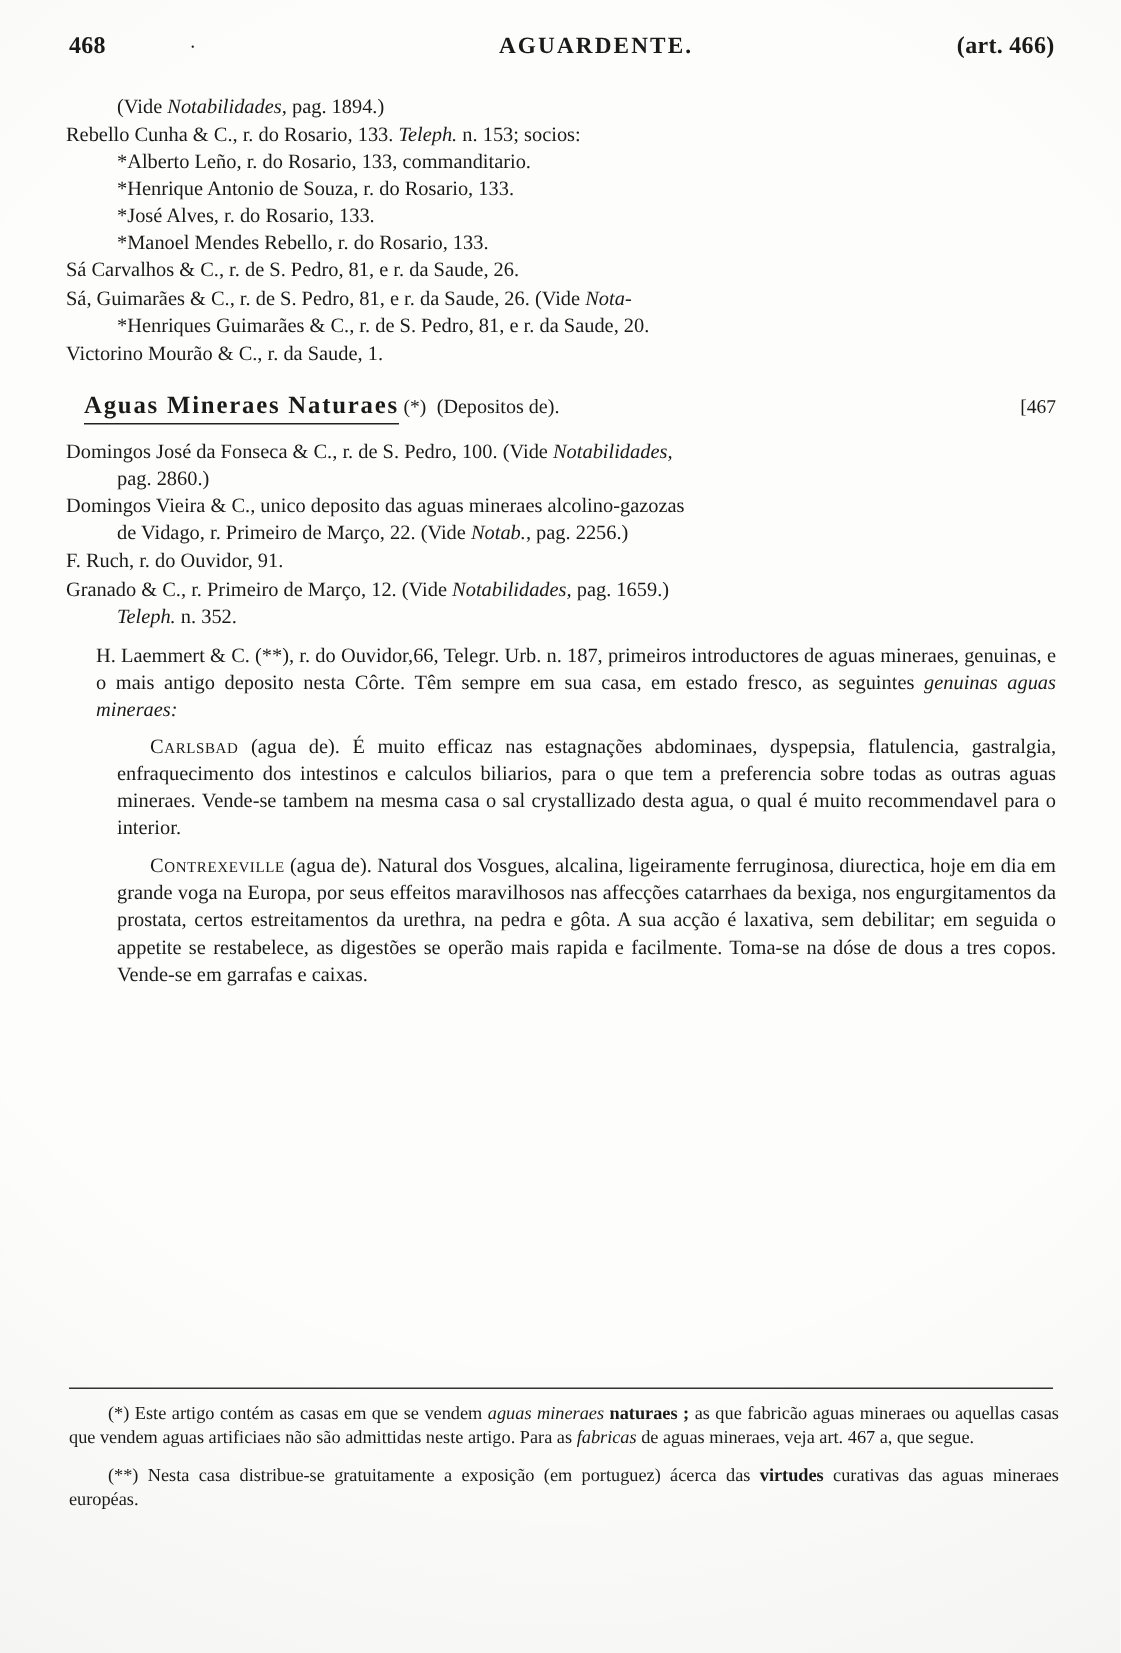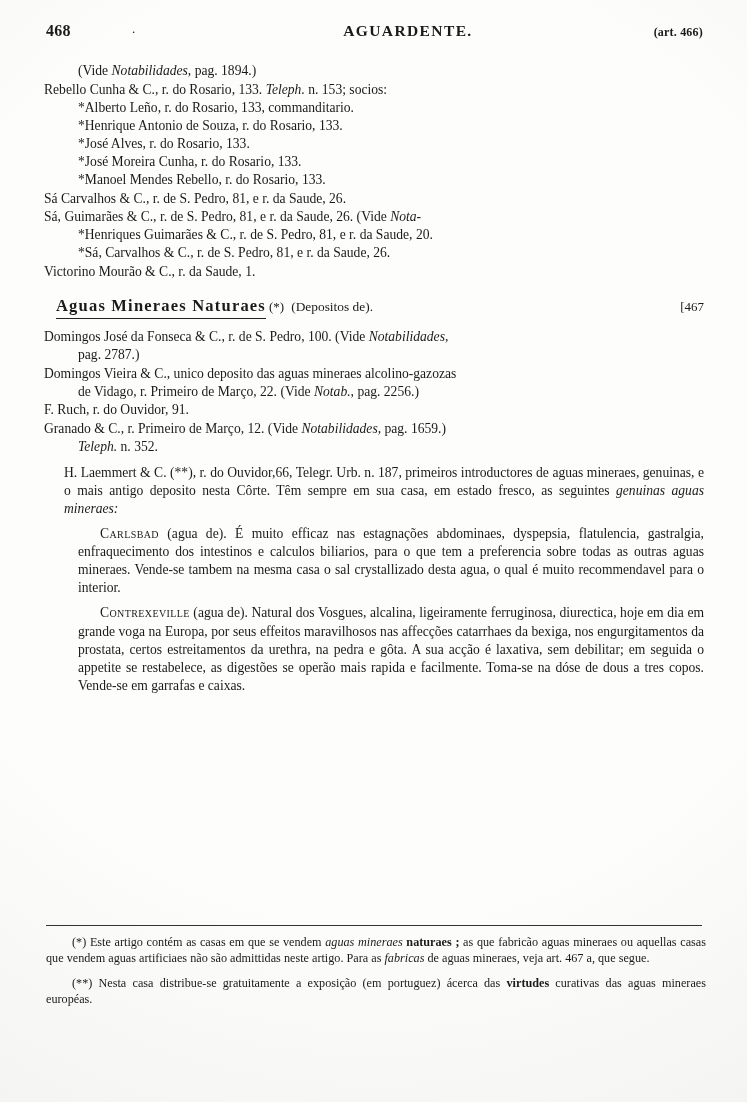--- a/index.html
+++ b/index.html
@@ -50,21 +50,21 @@
     font-size: 16px;
   }
   .rh-title {
     font-weight: bold;
     letter-spacing: 1.4px;
     font-size: 15.5px;
     margin-left: 26px;
   }
   .rh-art {
     font-weight: bold;
-    font-size: 12px;
+    font-size: 16px;
   }
   .rh-dot {
     font-size: 13px;
     margin-left: -120px;
   }
 
   
   .body {
     position: absolute;
     top: 62px;
@@ -183,51 +183,49 @@
 
     <div class="entry">
       <span class="cont"><span>(Vide </span><i>Notabilidades</i><span>, pag. 1894.)</span></span>
     </div>
 
     <div class="entry">
       <span><span>Rebello Cunha &amp; C., r. do Rosario, 133. </span><i>Teleph.</i><span> n. 153; socios:</span></span>
       <div class="sub">*Alberto Leño, r. do Rosario, 133, commanditario.</div>
       <div class="sub">*Henrique Antonio de Souza, r. do Rosario, 133.</div>
       <div class="sub">*José Alves, r. do Rosario, 133.</div>
-      <div class="sub">*José Moreira Cunha, r. do Rosario, 133.</div>
       <div class="sub">*Manoel Mendes Rebello, r. do Rosario, 133.</div>
     </div>
 
     <div class="entry">
       <span>Sá Carvalhos &amp; C., r. de S. Pedro, 81, e r. da Saude, 26.</span>
     </div>
 
     <div class="entry">
       <span><span>Sá, Guimarães &amp; C., r. de S. Pedro, 81, e r. da Saude, 26. (Vide </span><i>Nota-</i></span>
       <div class="sub">*Henriques Guimarães &amp; C., r. de S. Pedro, 81, e r. da Saude, 20.</div>
-      <div class="sub">*Sá, Carvalhos &amp; C., r. de S. Pedro, 81, e r. da Saude, 26.</div>
     </div>
 
 
     <div class="entry">
       <span>Victorino Mourão &amp; C., r. da Saude, 1.</span>
     </div>
 
     <div class="section-head">
       <span class="sh-left">
         <span class="sh-title">Aguas Mineraes Naturaes</span>
         <span class="sh-note">(*)</span>
         <span class="sh-sub">(Depositos de).</span>
       </span>
       <span class="sh-ref">[467</span>
     </div>
 
     <div class="entry">
       <span><span>Domingos José da Fonseca &amp; C., r. de S. Pedro, 100. (Vide </span><i>Notabilidades,</i></span>
-      <span class="cont">pag. 2787.)</span>
+      <span class="cont">pag. 2860.)</span>
     </div>
 
     <div class="entry">
       <span>Domingos Vieira &amp; C., unico deposito das aguas mineraes alcolino-gazozas</span>
       <span class="cont"><span>de Vidago, r. Primeiro de Março, 22. (Vide </span><i>Notab.</i><span>, pag. 2256.)</span></span>
     </div>
 
     <div class="entry">
       <span>F. Ruch, r. do Ouvidor, 91.</span>
     </div>

